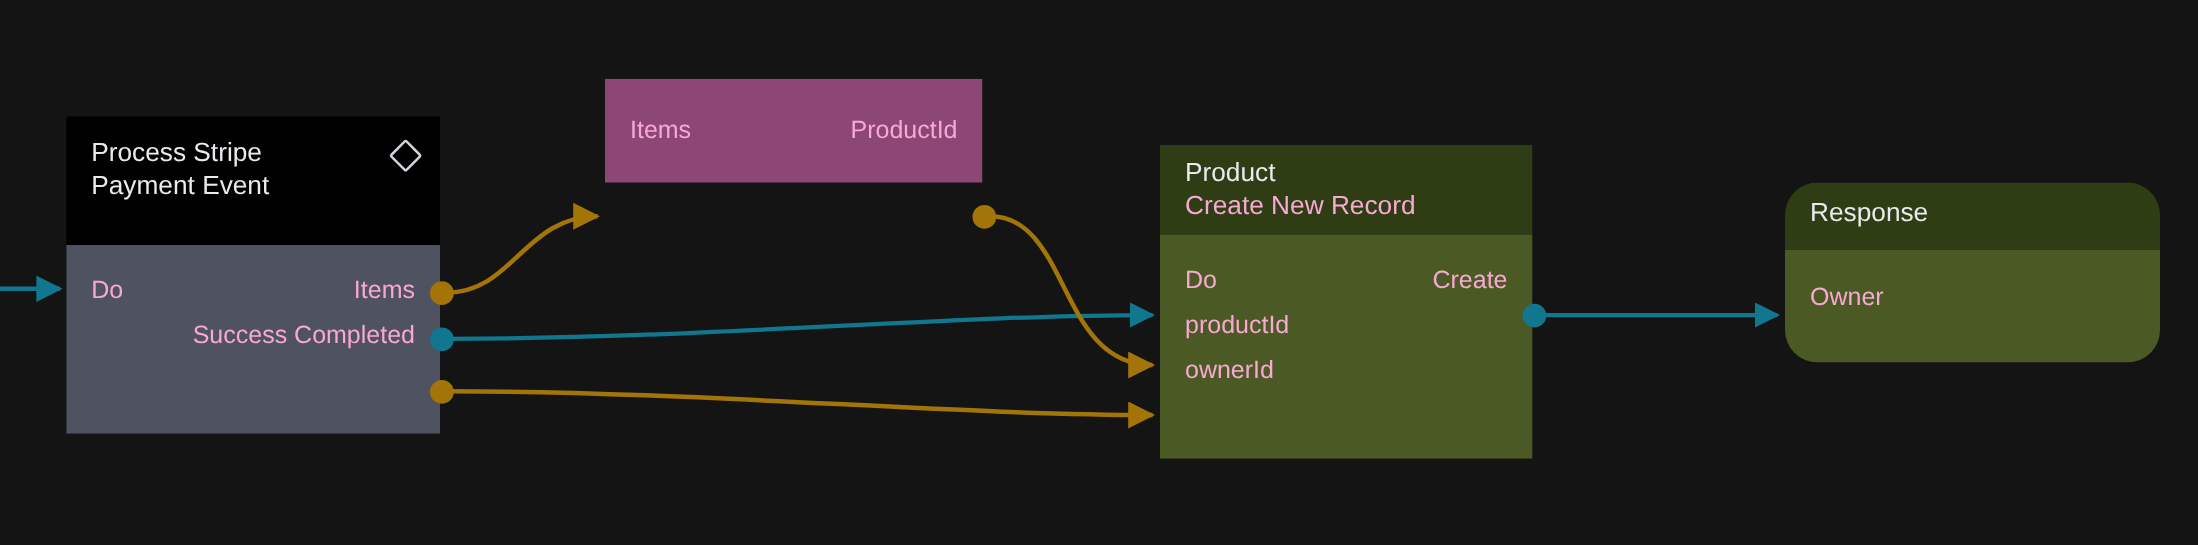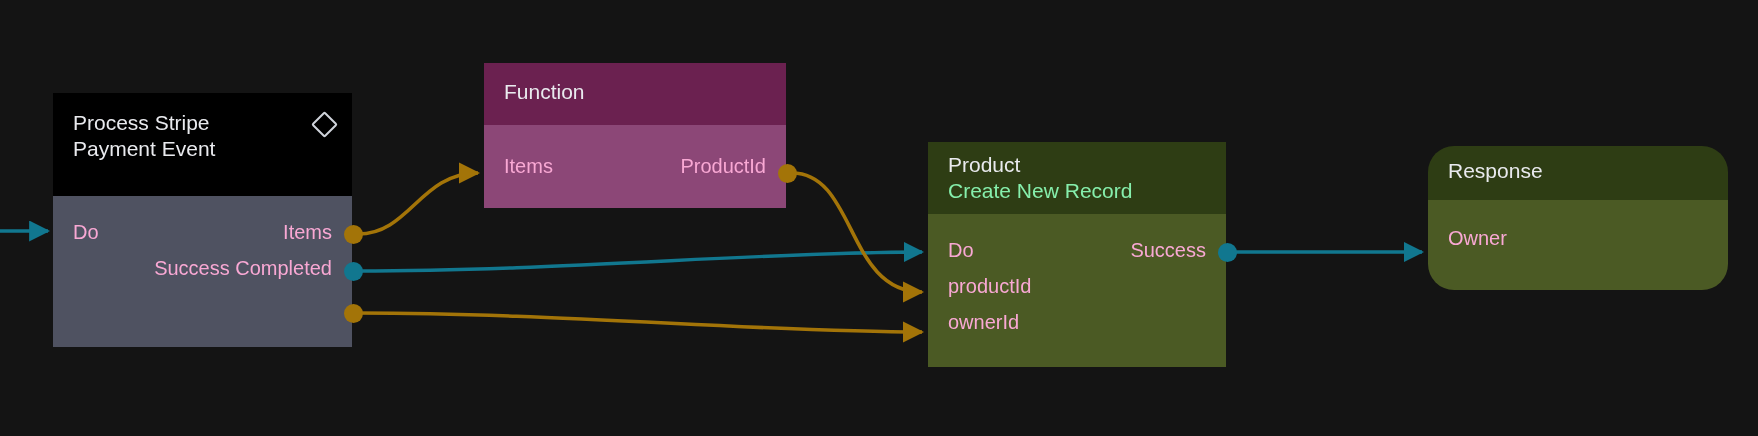--- a/index.html
+++ b/index.html
@@ -32,21 +32,21 @@
   .node-title {
     font-size: 21px;
     line-height: 26px;
     color: #e9eaee;
     font-weight: 400;
     white-space: pre-line;
   }
   .node-subtitle {
     font-size: 21px;
     line-height: 26px;
-    color: #86efac;
+    color: #f9a8d4;
     font-weight: 400;
   }
   .node-body {
     padding: 10px 0 12px 0;
   }
   .port-row {
     position: relative;
     display: flex;
     align-items: center;
     justify-content: space-between;
@@ -81,21 +81,21 @@
   #node-function {
     left: 484px; top: 63px; width: 302px; height: 145px;
   }
   #node-function .node-header { background: #6b2150; height: 62px; padding-top: 16px; }
   #node-function .node-body   { background: #8c4777; height: 83px; padding-top: 23px; }
 
   
   #node-product {
     left: 928px; top: 116px; width: 298px; height: 251px;
   }
-  #node-product .node-header { background: #2e3d14; height: 72px; padding-top: 10px; margin-top: 26px; }
+  #node-product .node-header { background: #2e3d14; height: 72px; padding-top: 10px; }
   #node-product .node-body   { background: #4b5a24; height: 179px; padding-top: 18px; }
 
   
   #node-response {
     left: 1428px; top: 146px; width: 300px; height: 144px; border-radius: 26px;
   }
   #node-response .node-header { background: #2e3d14; height: 54px; padding-top: 12px; }
   #node-response .node-body   { background: #4b5a24; height: 90px; padding-top: 20px; }
 
   
@@ -152,42 +152,39 @@
         <span class="port-label out">Success Completed</span>
       </div>
     </div>
   </div>
 
   <div class="dot gold" style="left:344px; top:225px;"></div>
   <div class="dot teal" style="left:344px; top:262px;"></div>
   <div class="dot gold" style="left:344px; top:304px;"></div>
 
   <div class="node" id="node-function">
-    <div class="node-header">
-      <div class="node-title">Function</div>
-    </div>
     <div class="node-body">
       <div class="port-row">
         <span class="port-label">Items</span>
         <span class="port-label out">ProductId</span>
       </div>
     </div>
   </div>
 
   <div class="dot gold" style="left:778px; top:164px;"></div>
 
   <div class="node" id="node-product">
     <div class="node-header">
       <div class="node-title">Product</div>
       <div class="node-subtitle">Create New Record</div>
     </div>
     <div class="node-body">
       <div class="port-row">
         <span class="port-label">Do</span>
-        <span class="port-label out">Success</span>
+        <span class="port-label out">Create</span>
       </div>
       <div class="port-row">
         <span class="port-label">productId</span>
       </div>
       <div class="port-row">
         <span class="port-label">ownerId</span>
       </div>
     </div>
   </div>
 

